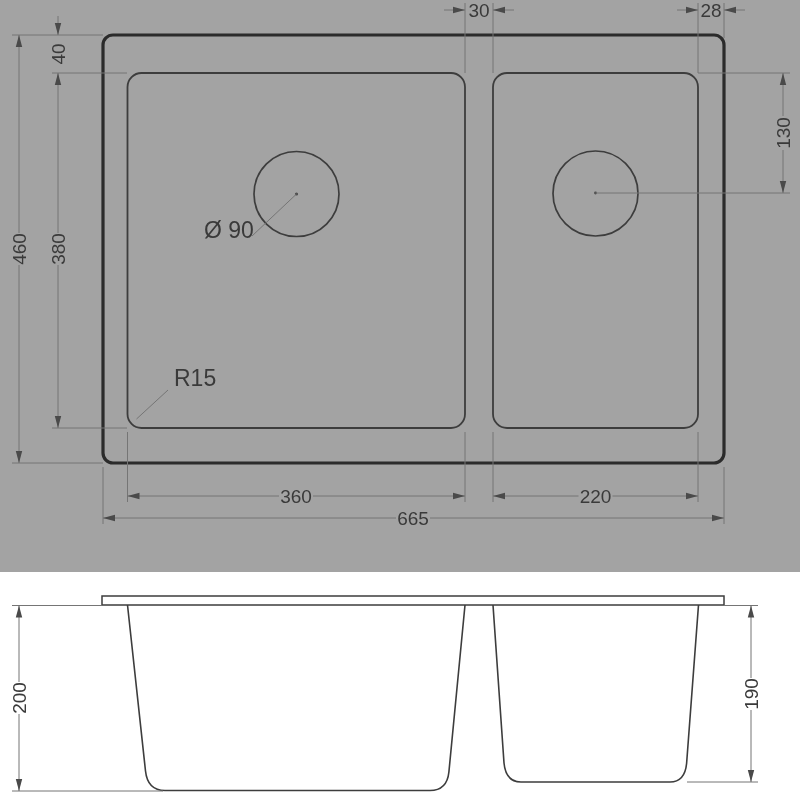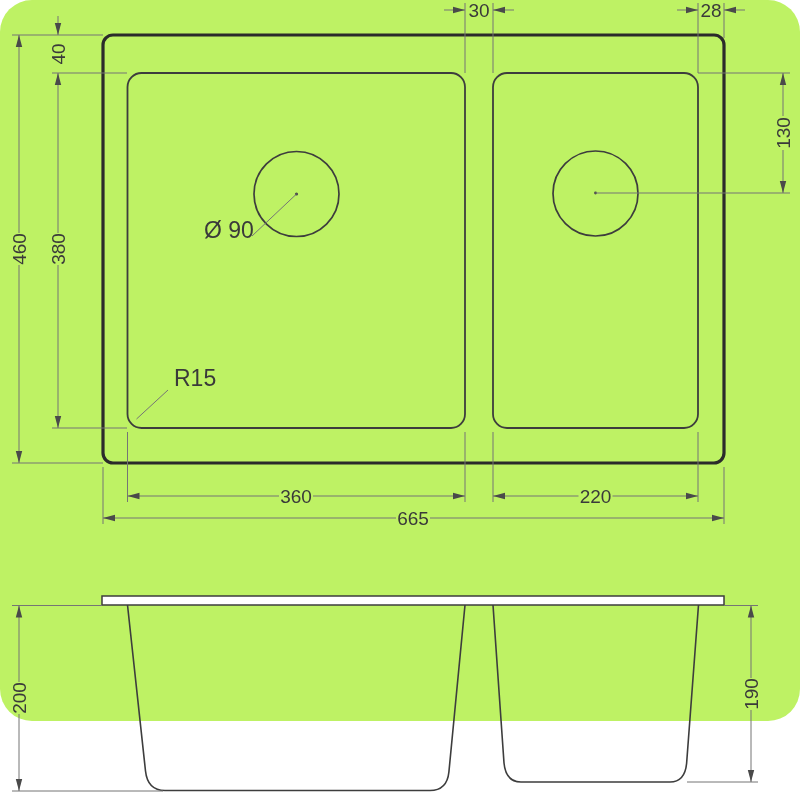--- a/index.html
+++ b/index.html
@@ -5,23 +5,22 @@
   html, body {
     margin: 0;
     padding: 0;
     background: #ffffff;
     width: 800px;
     height: 800px;
     overflow: hidden;
   }
   .drawing-wrap {
     width: 800px;
-    height: 721px;
-    background: #bef264;
-    border-radius: 32px;
+    height: 572px;
+    background: #a3a3a3;
   }
   svg { display: block; }
   
   .outline { fill: none; stroke: #2b2b2b; stroke-width: 3.2; }
   .part    { fill: none; stroke: #3d3d3d; stroke-width: 1.8; }
   .part-c  { fill: none; stroke: #3d3d3d; stroke-width: 1.7; }
   .thin    { fill: #ffffff; stroke: #3d3d3d; stroke-width: 1.5; }
   .prof    { fill: none; stroke: #3d3d3d; stroke-width: 1.6; }
   .dim     { fill: none; stroke: #757575; stroke-width: 1; }
   .arr     { fill: #4a4a4a; stroke: none; }

